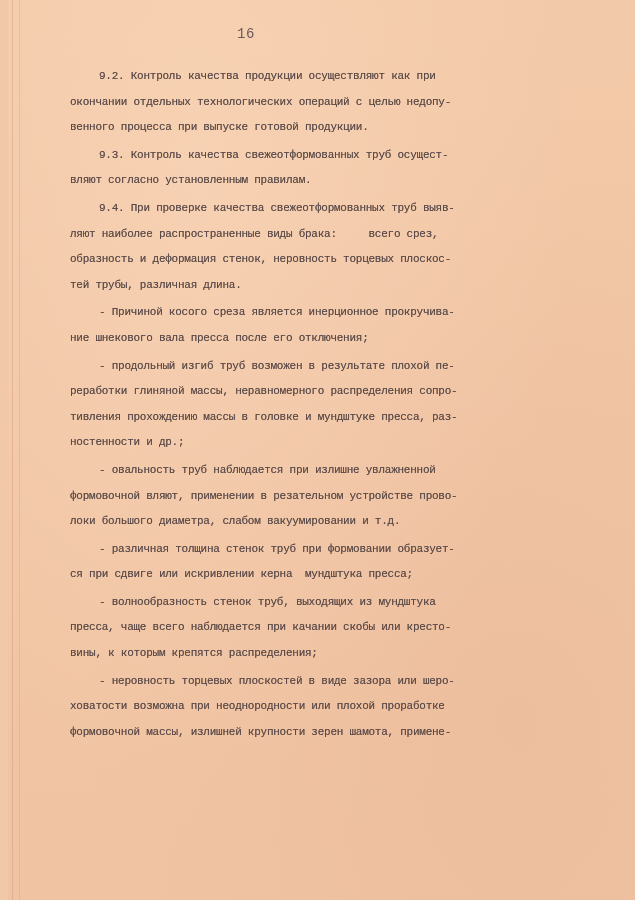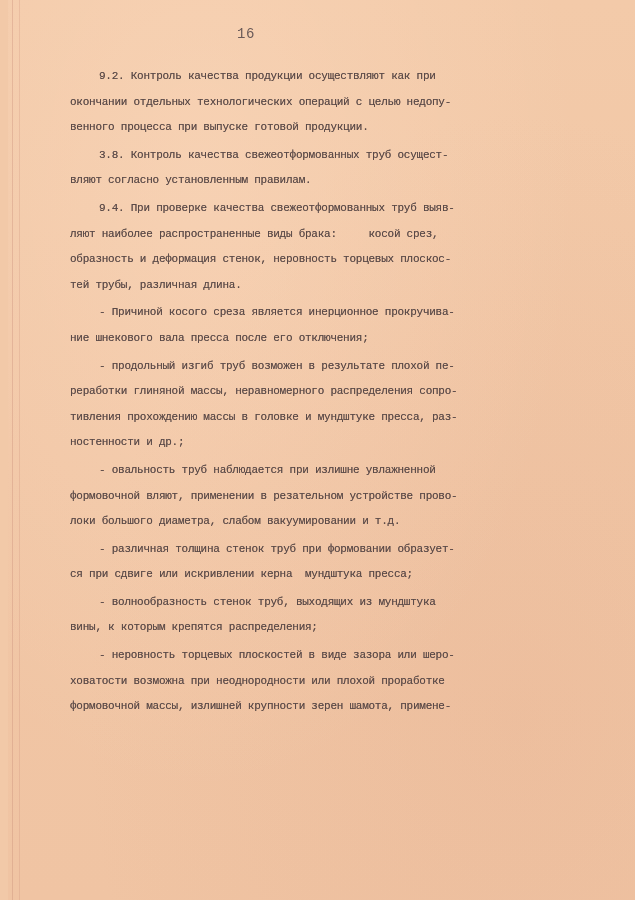--- a/index.html
+++ b/index.html
@@ -73,28 +73,28 @@
   <div class="text-block">
 
     <div>
       <div class="line indent">9.2. Контроль качества продукции осуществляют как при</div>
       <div class="line">окончании отдельных технологических операций с целью недопу-</div>
       <div class="line">венного процесса при выпуске готовой продукции.</div>
     </div>
     <div class="gap"></div>
 
     <div>
-      <div class="line indent">3.8. Контроль качества свежеотформованных труб осущест-</div>
+      <div class="line indent">9.3. Контроль качества свежеотформованных труб осущест-</div>
       <div class="line">вляют согласно установленным правилам.</div>
     </div>
     <div class="gap"></div>
 
     <div>
       <div class="line indent">9.4. При проверке качества свежеотформованных труб выяв-</div>
-      <div class="line">ляют наиболее распространенные виды брака:     косой срез,</div>
+      <div class="line">ляют наиболее распространенные виды брака:     всего срез,</div>
       <div class="line">образность и деформация стенок, неровность торцевых плоскос-</div>
       <div class="line">тей трубы, различная длина.</div>
     </div>
     <div class="gap"></div>
 
     <div>
       <div class="line indent">- Причиной косого среза является инерционное прокручива-</div>
       <div class="line">ние шнекового вала пресса после его отключения;</div>
     </div>
     <div class="gap"></div>
@@ -115,20 +115,21 @@
     <div class="gap"></div>
 
     <div>
       <div class="line indent">- различная толщина стенок труб при формовании образует-</div>
       <div class="line">ся при сдвиге или искривлении керна  мундштука пресса;</div>
     </div>
     <div class="gap"></div>
 
     <div>
       <div class="line indent">- волнообразность стенок труб, выходящих из мундштука</div>
+      <div class="line">пресса, чаще всего наблюдается при качании скобы или кресто-</div>
       <div class="line">вины, к которым крепятся распределения;</div>
     </div>
     <div class="gap"></div>
 
     <div>
       <div class="line indent">- неровность торцевых плоскостей в виде зазора или шеро-</div>
       <div class="line">ховатости возможна при неоднородности или плохой проработке</div>
       <div class="line">формовочной массы, излишней крупности зерен шамота, примене-</div>
     </div>
 

